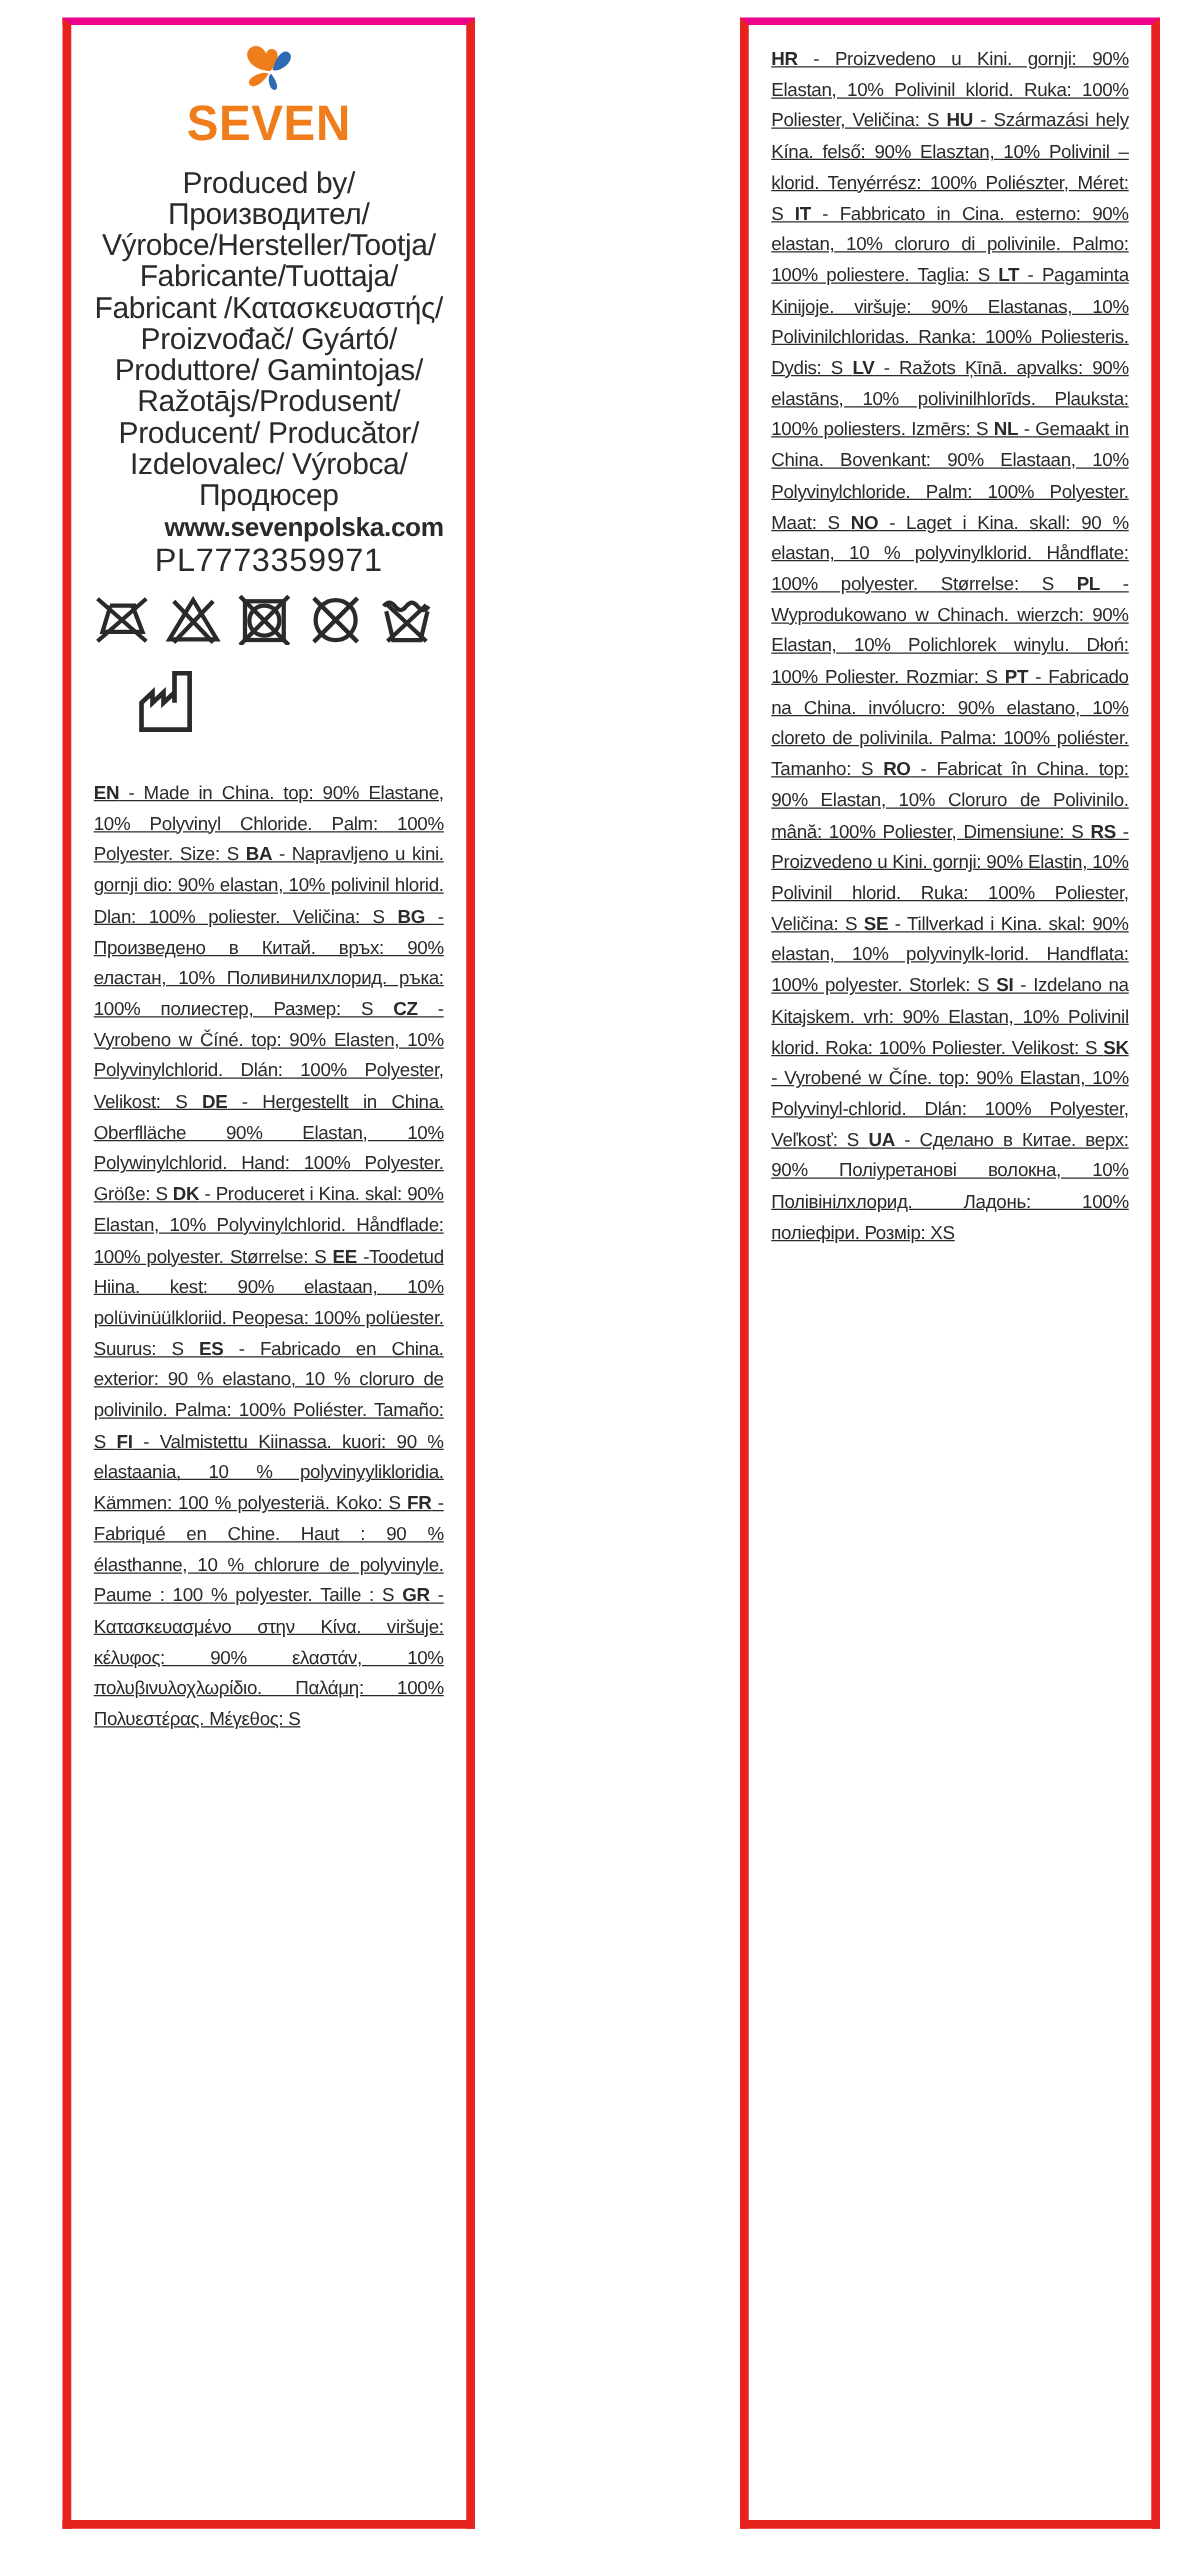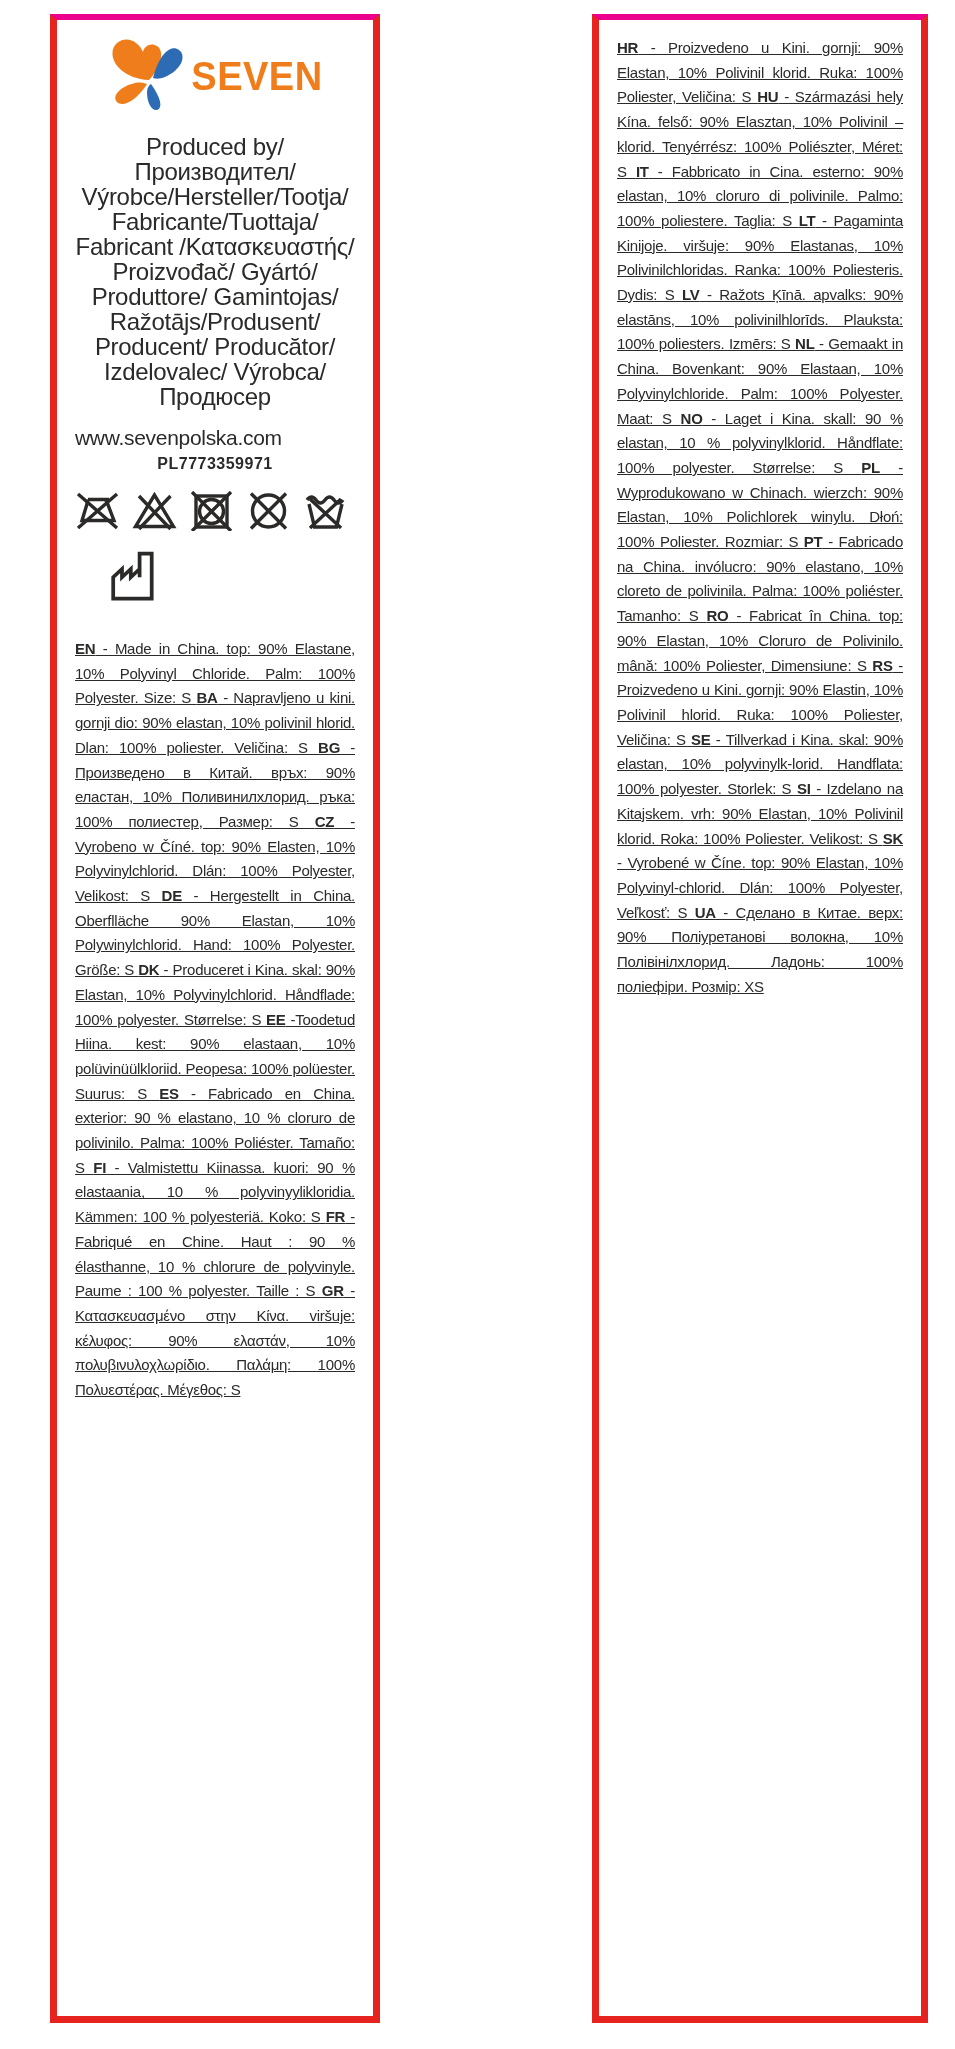--- a/index.html
+++ b/index.html
@@ -9,37 +9,37 @@
     -webkit-font-smoothing:antialiased;
   }
   .label-box{
     position:absolute;top:14px;height:2009px;box-sizing:border-box;
     border:7px solid #e6231e;border-top:6px solid #ec008c;background:#ffffff;
   }
   .label-box.left{left:50px;width:330px;}
   .label-box.right{left:592px;width:336px;}
   .box-inner{padding:0 18px;}
   
-  .logo-row{display:flex;justify-content:center;align-items:center;margin-top:14px;height:84px;gap:4px;}
+  .logo-row{display:flex;justify-content:center;align-items:center;margin-top:14px;height:84px;gap:4px;flex-direction:column;}
   .logo-row svg{display:block;}
   .brand-name{
     color:#ef7d1b;font-weight:700;font-size:38px;letter-spacing:0.5px;line-height:1;
     transform:scaleY(1.05);
   }
   
   .produced{
     margin-top:16px;text-align:center;white-space:pre-line;
     font-size:24px;line-height:25px;letter-spacing:-0.3px;
   }
   .address{
     margin-top:20px;text-align:center;white-space:pre-line;
     font-size:19px;line-height:23px;letter-spacing:-0.3px;
   }
-  .website{margin-top:16px;text-align:left;font-weight:400;font-size:21px;line-height:25px;letter-spacing:-0.3px;}
-  .taxid{text-align:center;font-weight:700;font-size:16px;line-height:27px;letter-spacing:0.5px;}
+  .website{margin-top:1px;text-align:right;font-weight:700;font-size:21px;line-height:25px;letter-spacing:-0.3px;}
+  .taxid{text-align:center;font-weight:400;font-size:26px;line-height:27px;letter-spacing:0.5px;}
   
   .care-row{display:flex;gap:12px;margin-top:14px;align-items:center;}
   .care-row svg{display:block;}
   .factory-wrap{margin-top:16px;margin-left:33px;}
   .ic{stroke:#2b2a29;fill:none;stroke-width:3.4;stroke-linecap:butt;stroke-miterlimit:4;}
   
   .langs{
     margin:0;text-align:justify;
     font-size:15px;line-height:24.7px;letter-spacing:-0.25px;text-decoration:underline;
   }

